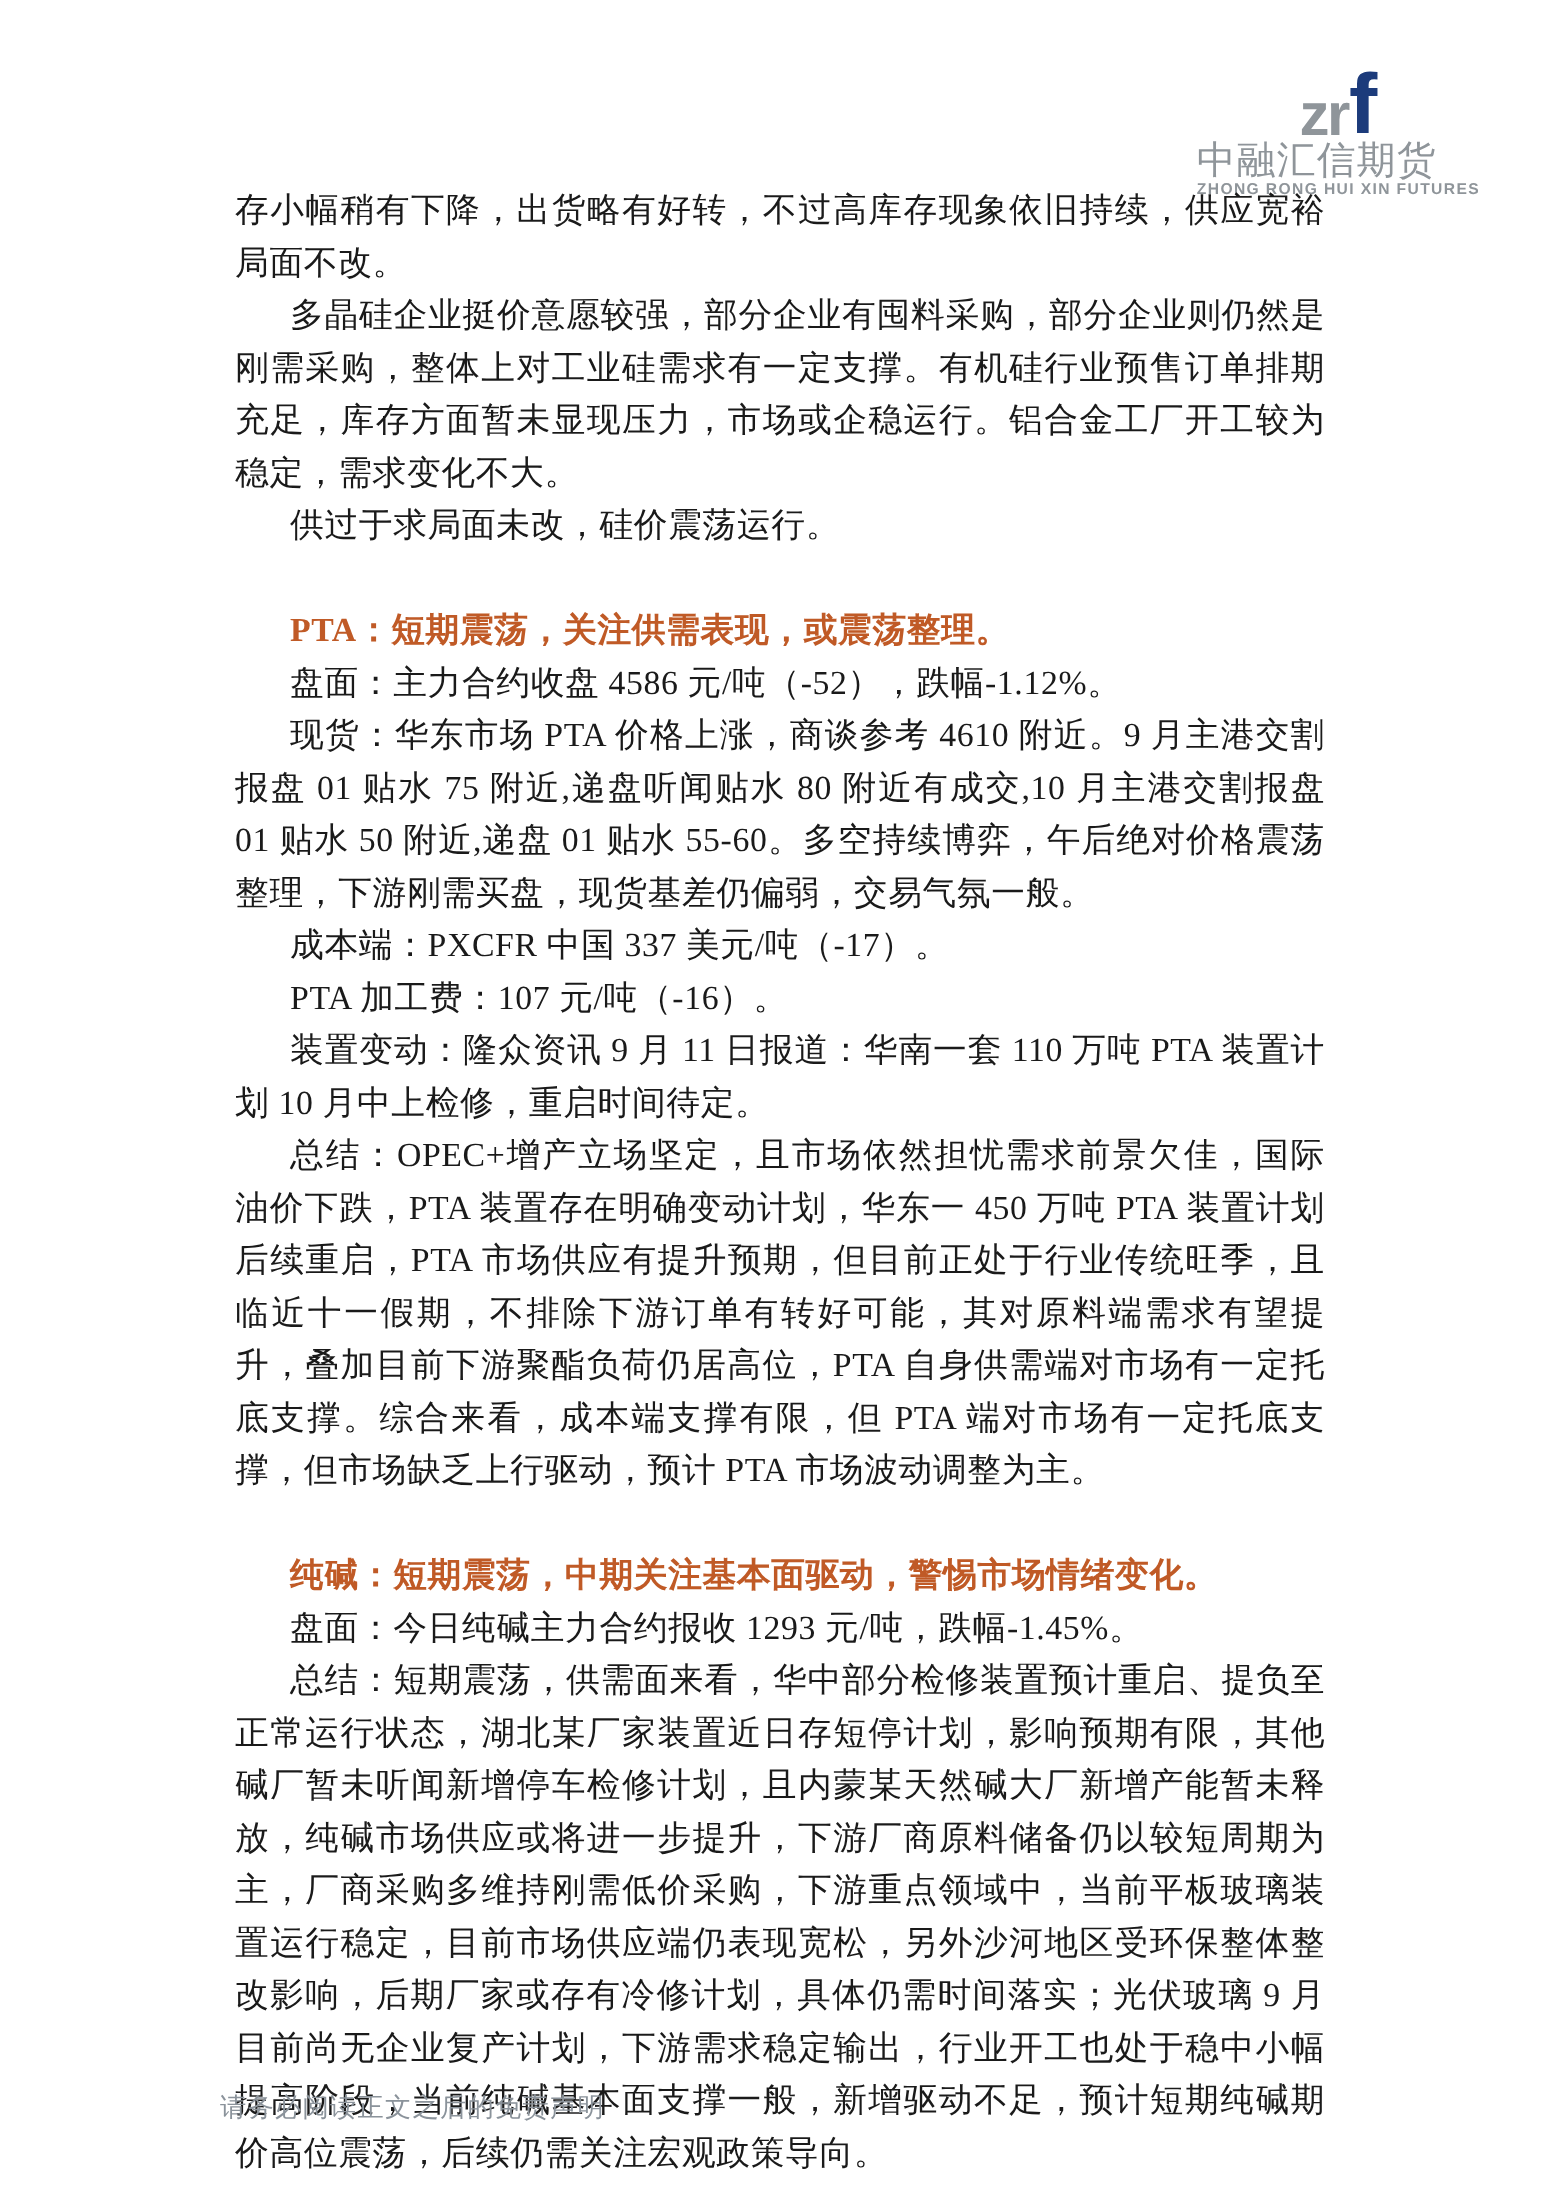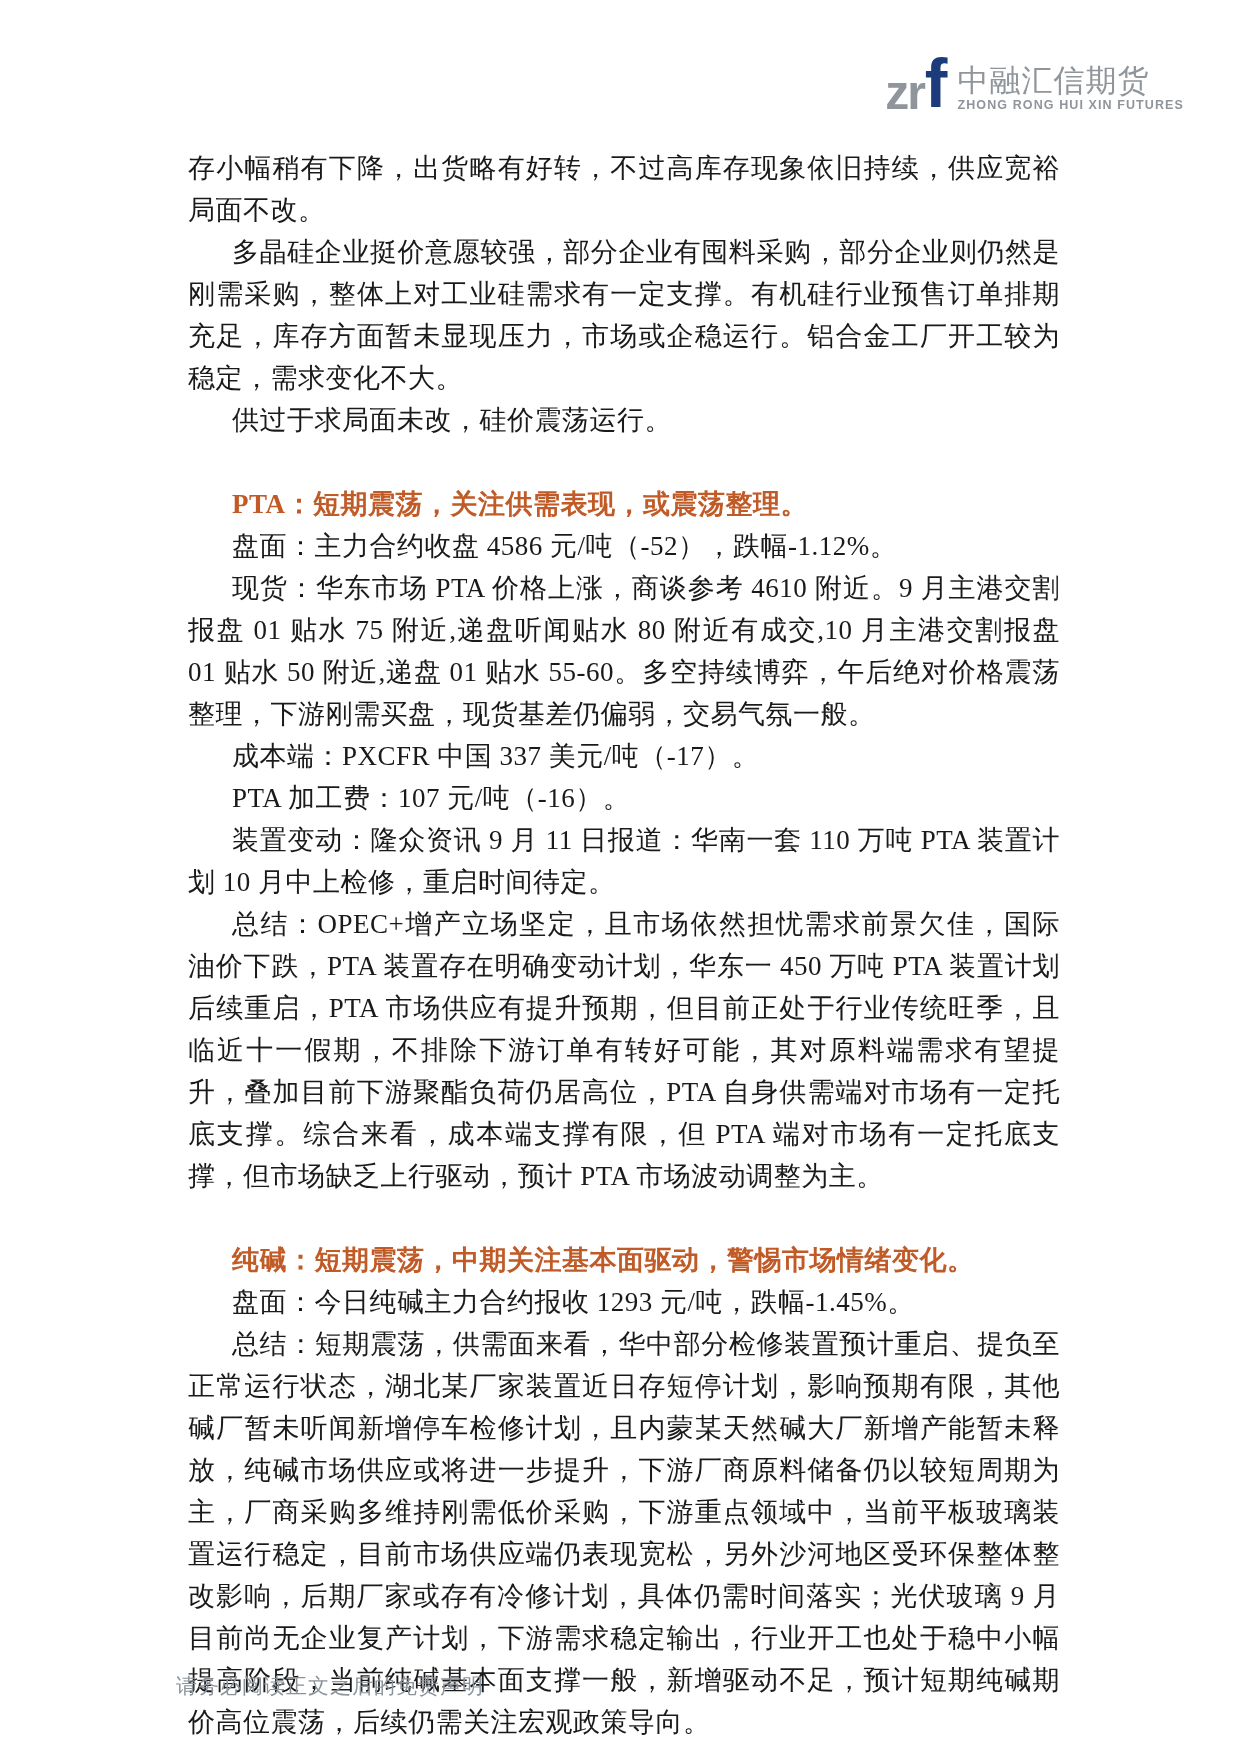--- a/index.html
+++ b/index.html
@@ -12,23 +12,23 @@
     font-family: "Liberation Serif", "DejaVu Serif", serif;
     color: var(--body-text, #1a1a1a);
   }
 
   
   .logo {
     position: absolute;
     top: 56px;
     right: 56px;
     display: flex;
-    align-items: flex-end;
-    gap: 10px;
+    align-items: center;
     font-family: "Liberation Sans", "DejaVu Sans", sans-serif;
+    flex-direction: column;
   }
   .logo-mark {
     display: flex;
     align-items: flex-end;
     line-height: 1;
     font-weight: 700;
   }
   .logo-mark .zr {
     font-size: 48px;
     letter-spacing: -2px;

